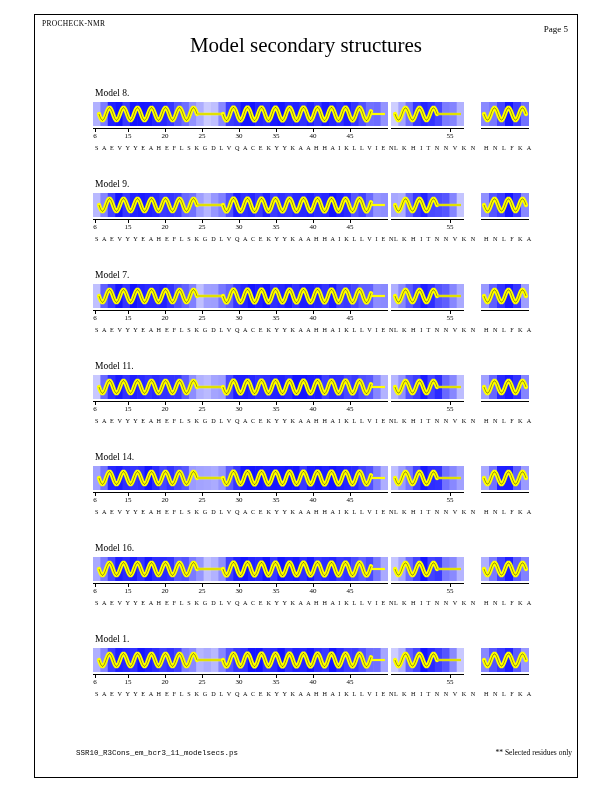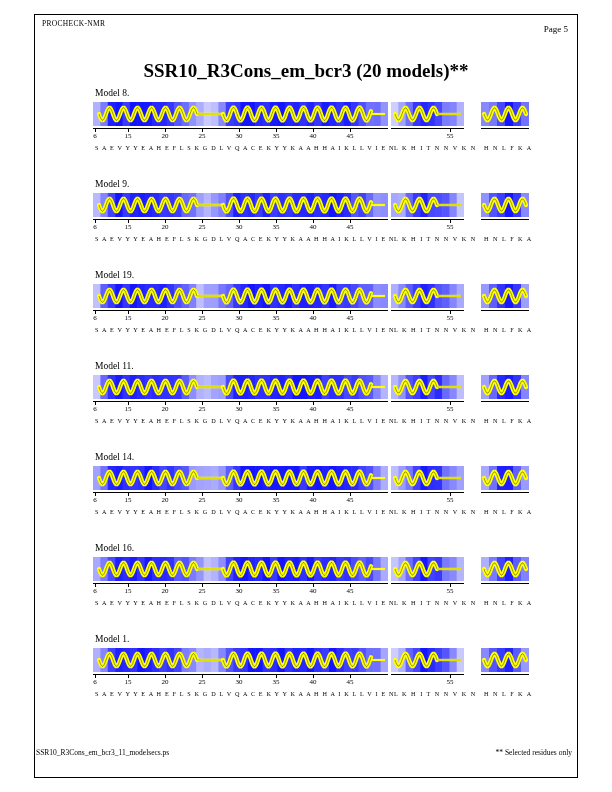--- a/index.html
+++ b/index.html
@@ -61,21 +61,22 @@
     text-align: center;
     font-size: 19px;
     font-weight: bold;
     font-family: "Liberation Serif", serif;
   }
   .footer-left {
     position: absolute;
     left: 36px;
     bottom: 35px;
     font-size: 7.5px;
-    font-family: Liberation Serif, serif;
+    font-family: Liberation Mono, monospace;
+    padding-left: 40px;
   }
   .footer-right {
     position: absolute;
     right: 40px;
     bottom: 35px;
     font-size: 7.5px;
     font-family: "Liberation Serif", serif;
   }
 
   .models {
@@ -147,21 +148,21 @@
 </style>
 </head>
 <body>
 
 <div class="page">
   <div class="page-border"></div>
 
   <div class="header-left">PROCHECK-NMR</div>
   <div class="header-right">Page  5</div>
 
-  <div class="title2">SSR10_R3Cons_em_bcr3 (20 models)**</div>
+  <div class="title1">Model secondary structures</div>
 
   <div class="models" id="models-container">
       <div class="model-block">
         <div class="model-label">Model  8.</div>
         <div class="strip-row">
           <div class="strip" style="left: 93px; width: 295px;">
             <div class="bg">
               <svg width="295" height="24">
                 <rect x="0.00" y="0" width="7.97" height="24" fill="rgb(177,177,255)"></rect>
                 <rect x="7.38" y="0" width="7.97" height="24" fill="rgb(123,123,255)"></rect>
@@ -395,21 +396,21 @@
         <div class="ticklabel" style="left: 303px; top: 44px; width: 20px;">40</div>
         <div class="tick" style="left: 350px; top: 41px;"></div>
         <div class="ticklabel" style="left: 340px; top: 44px; width: 20px;">45</div>
         <div class="tick" style="left: 450px; top: 41px;"></div>
         <div class="ticklabel" style="left: 440px; top: 44px; width: 20px;">55</div>
         <div class="seq" style="left: 95px; top: 56px;">S A E V Y Y E A H E F L S K G D L V Q A C E K Y Y K A A H H A I K L L V I E N</div>
         <div class="seq small" style="left: 394px; top: 56px;">L K H I T N N V K N</div>
         <div class="seq small" style="left: 484px; top: 56px;">H N L F K A</div>
       </div>
       <div class="model-block">
-        <div class="model-label">Model 19.</div>
+        <div class="model-label">Model 7.</div>
         <div class="strip-row">
           <div class="strip" style="left: 93px; width: 295px;">
             <div class="bg">
               <svg width="295" height="24">
                 <rect x="0.00" y="0" width="7.97" height="24" fill="rgb(192,192,255)"></rect>
                 <rect x="7.38" y="0" width="7.97" height="24" fill="rgb(95,95,255)"></rect>
                 <rect x="14.75" y="0" width="7.97" height="24" fill="rgb(57,57,255)"></rect>
                 <rect x="22.13" y="0" width="7.97" height="24" fill="rgb(23,23,255)"></rect>
                 <rect x="29.50" y="0" width="7.97" height="24" fill="rgb(53,53,255)"></rect>
                 <rect x="36.88" y="0" width="7.97" height="24" fill="rgb(20,20,255)"></rect>

